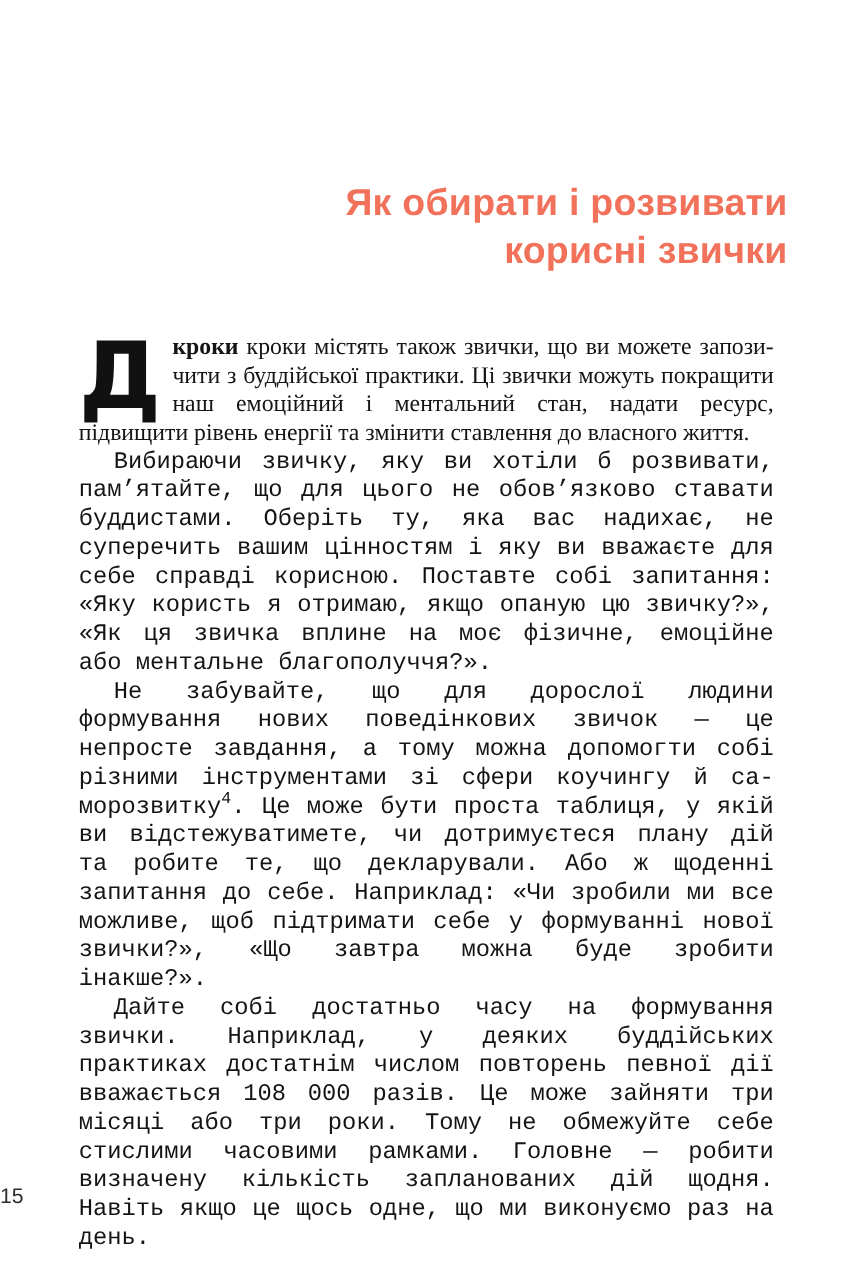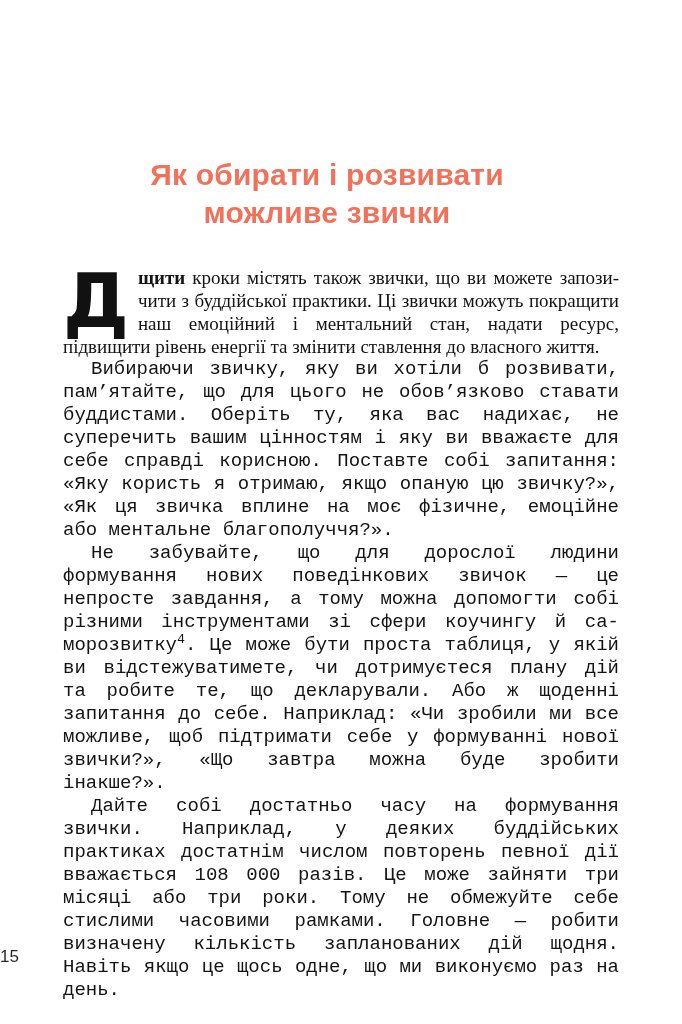--- a/index.html
+++ b/index.html
@@ -10,22 +10,22 @@
     background: #ffffff;
     font-family: "Liberation Serif", serif;
     color: #141414;
     overflow: hidden;
   }
   .title {
     position: absolute;
     top: 144px;
     left: 0;
     width: 630px;            
-    margin: 12px;
-    text-align: center;
+    margin: 0;
+    text-align: right;
     font-family: "Liberation Sans", sans-serif;
     font-weight: 700;
     font-size: 30px;
     line-height: 38px;
     letter-spacing: 0.2px;
   }
   .body-text {
     position: absolute;
     left: 63px;
     top: 266px;
@@ -63,26 +63,26 @@
     color: #2b2b2b;
   }
 </style>
 </head>
 <body>
 
 <div class="page">
 
   <h1 class="title" style="color: rgb(242, 113, 90);">
     <span>Як обирати і розвивати</span><br>
-    <span>можливе звички</span>
+    <span>корисні звички</span>
   </h1>
 
   <div class="body-text">
     <p>
-      <span class="dropcap">Д</span><span class="lead-bold">щити</span><span> кроки містять також звички, що ви можете запози­чити з буддійської практики. Ці звички можуть покра­щити наш емоційний і ментальний стан, надати ресурс, підвищити рівень енергії та змінити ставлення до власного життя.</span>
+      <span class="dropcap">Д</span><span class="lead-bold">кроки</span><span> кроки містять також звички, що ви можете запози­чити з буддійської практики. Ці звички можуть покра­щити наш емоційний і ментальний стан, надати ресурс, підвищити рівень енергії та змінити ставлення до власного життя.</span>
     </p>
     <p class="para-indent">Вибираючи звичку, яку ви хотіли б розвивати, пам’ятайте, що для цього не обов’язково ставати буддистами. Оберіть ту, яка вас надихає, не суперечить вашим цінностям і яку ви вважаєте для себе справді корисною. Поставте собі запитання: «Яку користь я отримаю, якщо опаную цю звичку?», «Як ця звичка вплине на моє фізичне, емоційне або ментальне благополуччя?».</p>
     <p class="para-indent">
       <span>Не забувайте, що для дорослої людини формування нових поведінкових звичок — це непросте завдання, а тому можна допомогти собі різними інструментами зі сфери коучингу й са­морозвитку</span><sup class="fn-ref">4</sup><span>. Це може бути проста таблиця, у якій ви відстежува­тимете, чи дотримуєтеся плану дій та робите те, що декларували. Або ж щоденні запитання до себе. Наприклад: «Чи зробили ми все можливе, щоб підтримати себе у формуванні нової звички?», «Що завтра можна буде зробити інакше?».</span>
     </p>
     <p class="para-indent">Дайте собі достатньо часу на формування звички. Наприклад, у деяких буддійських практиках достатнім числом повторень певної дії вважається 108&nbsp;000 разів. Це може зайняти три місяці або три роки. Тому не обмежуйте себе стислими часовими рам­ками. Головне — робити визначену кількість запланованих дій щодня. Навіть якщо це щось одне, що ми виконуємо раз на день.</p>
   </div>
 
   <div class="pagenum">15</div>
 

